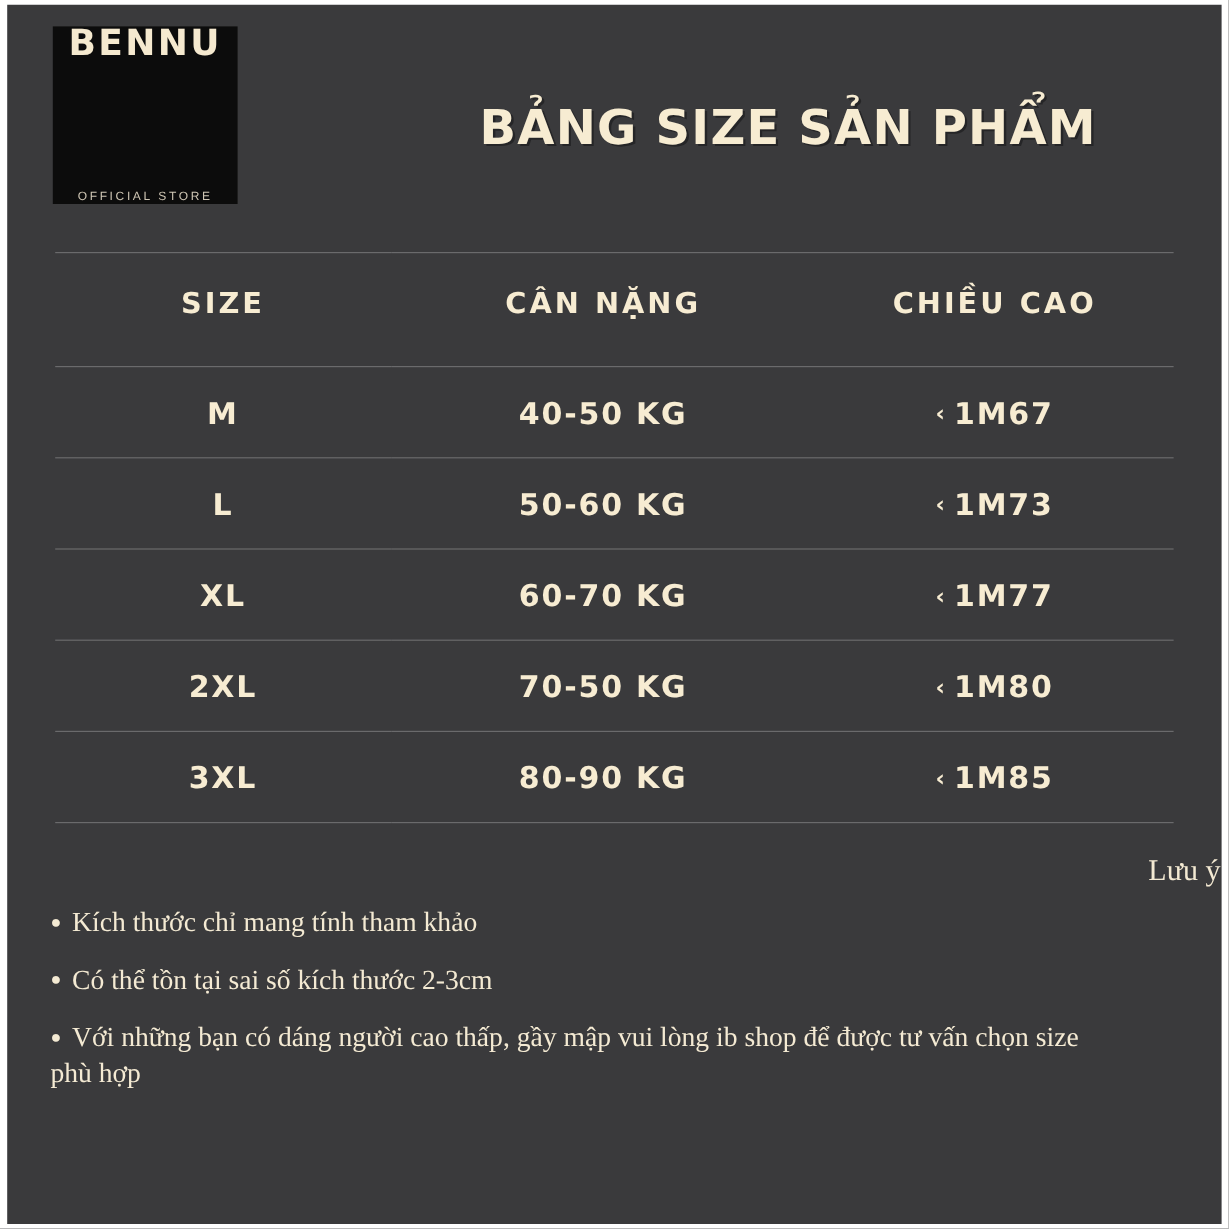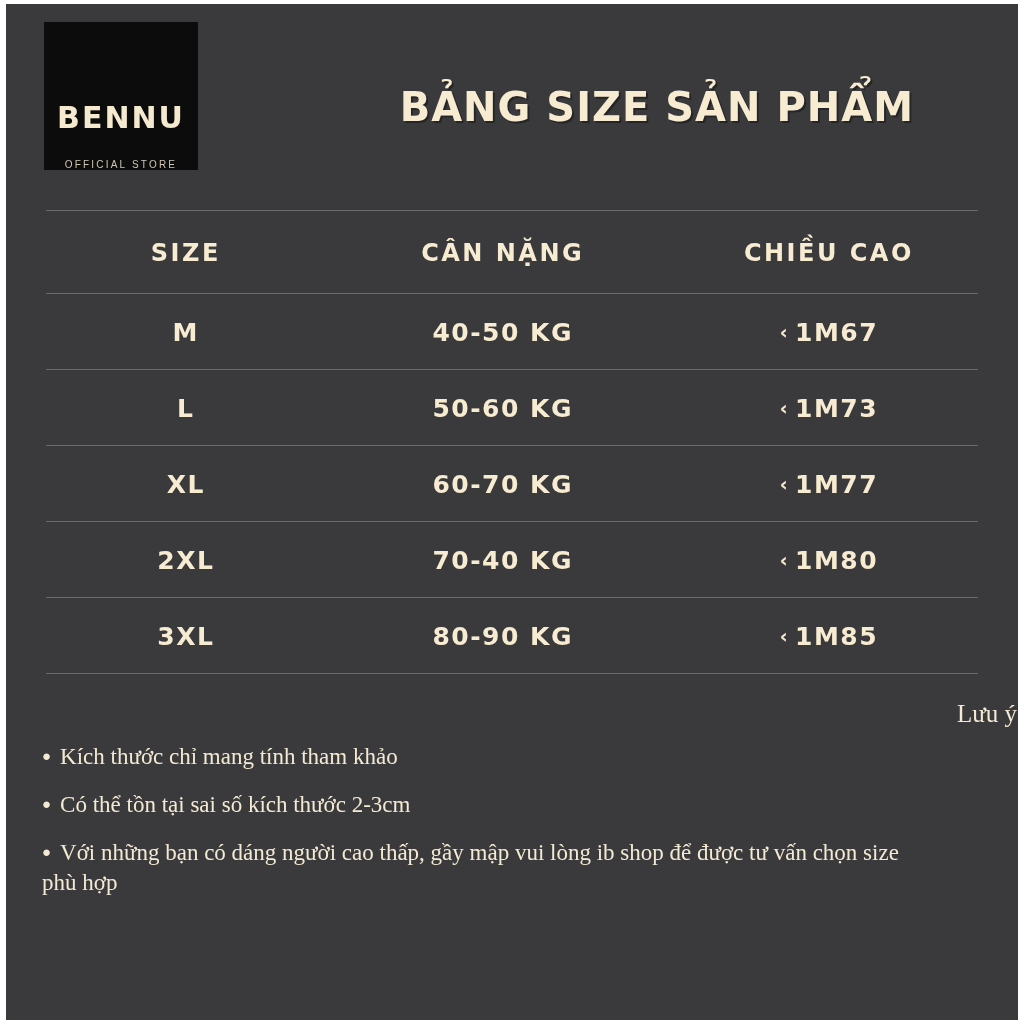--- a/index.html
+++ b/index.html
@@ -43,21 +43,21 @@
     height: 170px;
   }
   .logo-box {
     margin-left: 44px;
     width: 154px;
     height: 148px;
     background: #0c0c0c;
     display: flex;
     flex-direction: column;
     align-items: center;
-    justify-content: flex-end;
+    justify-content: space-between;
   }
   .logo-word {
     color: #f5e9cf;
     font-family: "DejaVu Sans", sans-serif;
     font-weight: bold;
     font-size: 30px;
     letter-spacing: 2px;
     line-height: 1;
   }
   .logo-sub {
@@ -90,21 +90,21 @@
   table.size-table td {
     border-top: 1px solid #6a6a6c;
     border-bottom: 1px solid #6a6a6c;
     text-align: center;
     font-family: "DejaVu Sans", sans-serif;
     font-weight: bold;
     letter-spacing: 1.5px;
   }
   table.size-table thead th {
     font-size: 24px;
-    padding: 28px 0 26px 0;
+    padding: 28px 0 38px 0;
     letter-spacing: 2.5px;
   }
   table.size-table tbody td {
     font-size: 25px;
     padding: 24px 0 22px 0;
   }
   .col-size { width: 30%; }
   .col-weight { width: 38%; }
   .col-height { width: 32%; }
   .lt { font-size: 19px; vertical-align: 2px; margin-right: 6px; }
@@ -163,21 +163,21 @@
         <td>50-60 KG</td>
         <td><span class="lt">‹</span><span>1M73</span></td>
       </tr>
       <tr>
         <td>XL</td>
         <td>60-70 KG</td>
         <td><span class="lt">‹</span><span>1M77</span></td>
       </tr>
       <tr>
         <td>2XL</td>
-        <td>70-40 KG</td>
+        <td>70-50 KG</td>
         <td><span class="lt">‹</span><span>1M80</span></td>
       </tr>
       <tr>
         <td>3XL</td>
         <td>80-90 KG</td>
         <td><span class="lt">‹</span><span>1M85</span></td>
       </tr>
     </tbody>
   </table>
 

